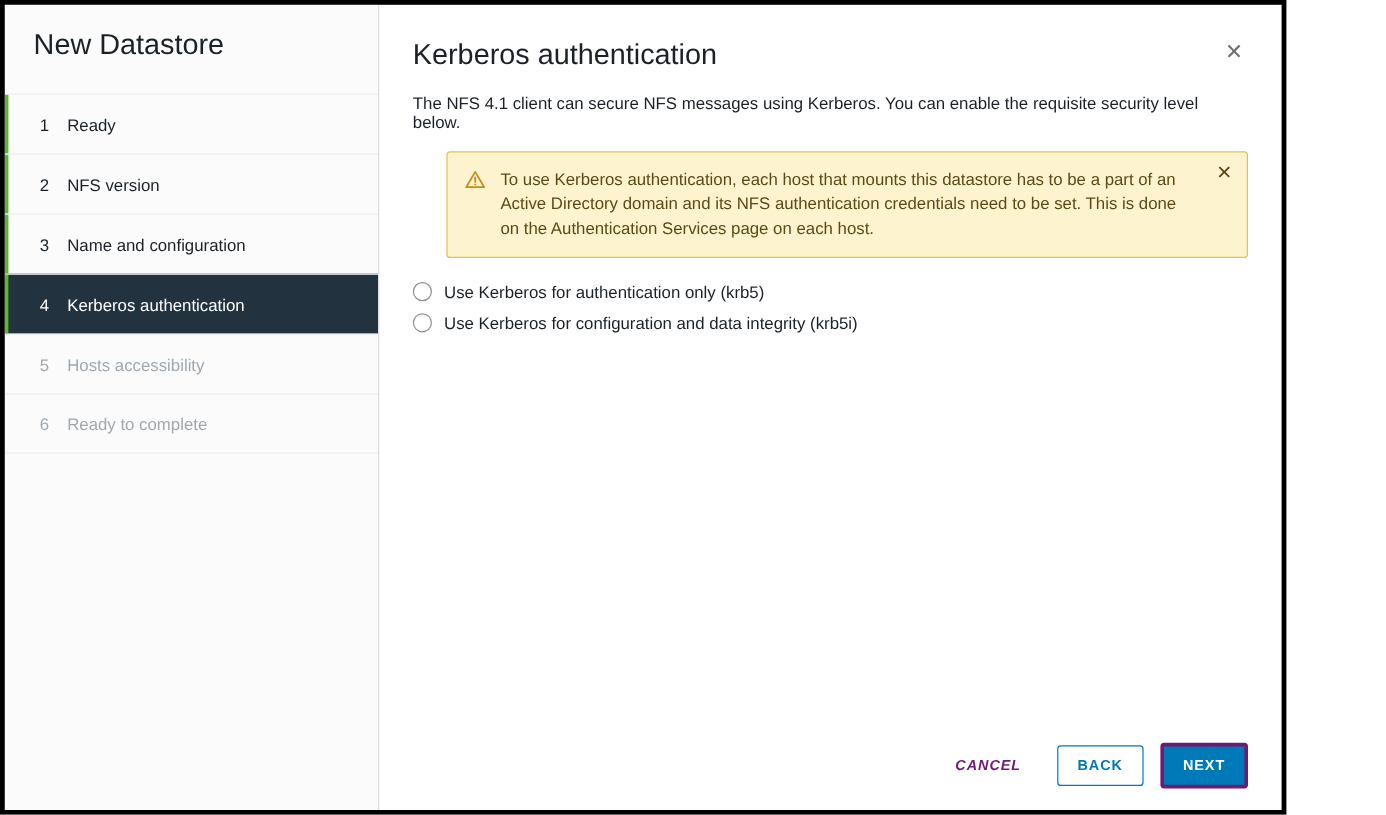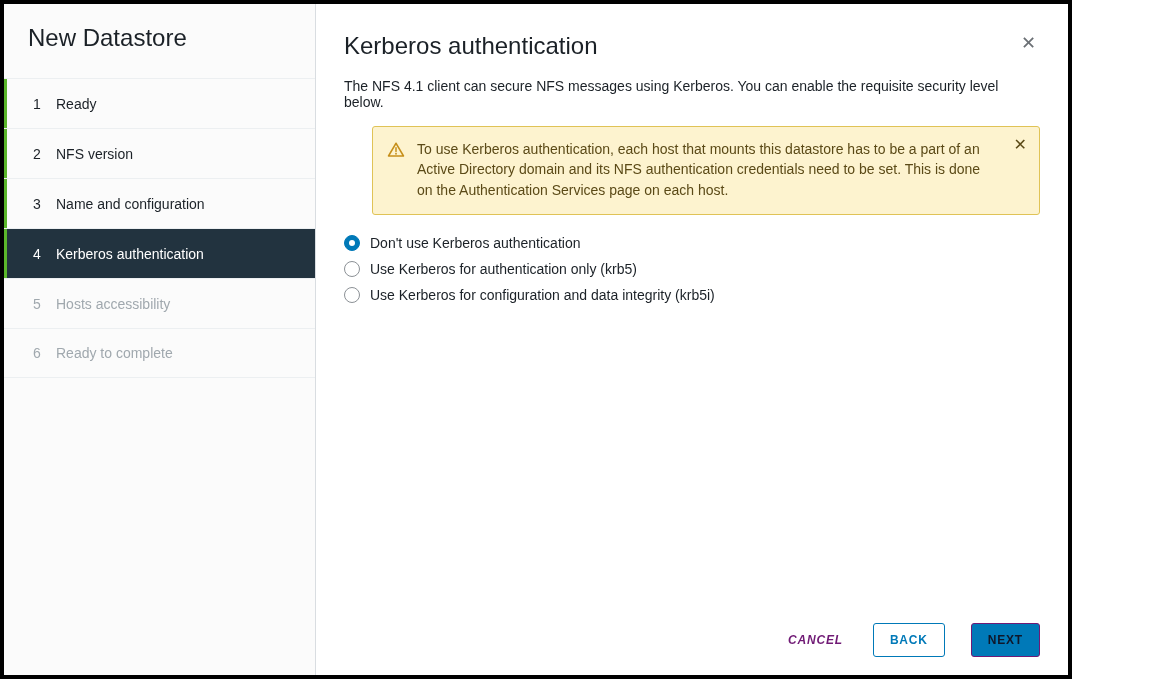--- a/index.html
+++ b/index.html
@@ -188,23 +188,22 @@
       font-style: italic;
     }
     .btn-outline {
       background: #fff;
       border: 1px solid #0079b8;
       color: #0079b8;
       text-align: right;
     }
     .btn-primary {
       background: #0079b8;
-      border: 1px solid #701a75;
-      color: #0f172a;
-      margin-left: 12px;
+      border: 3px solid #701a75;
+      color: #ffffff;
     }
   </style>
 </head>
 <body>
 
 <div class="window">
 
   <aside class="sidebar">
     <h1 class="sidebar-title">New Datastore</h1>
     <ul class="step-list">
@@ -249,24 +248,20 @@
           <path d="M12 3 L22 20 L2 20 Z" fill="none" stroke="#c68f1a" stroke-width="2" stroke-linejoin="round"></path>
           <line x1="12" y1="9" x2="12" y2="14" stroke="#c68f1a" stroke-width="2" stroke-linecap="round"></line>
           <circle cx="12" cy="17" r="1.2" fill="#c68f1a"></circle>
         </svg>
       </span>
       <div class="alert-text">To use Kerberos authentication, each host that mounts this datastore has to be a part of an Active Directory domain and its NFS authentication credentials need to be set. This is done on the Authentication Services page on each host.</div>
       <span class="alert-close">✕</span>
     </div>
 
     <div class="radio-group">
-      <label class="radio-item selected">
-        <span class="radio-circle"></span>
-        <span>Don't use Kerberos authentication</span>
-      </label>
       <label class="radio-item">
         <span class="radio-circle"></span>
         <span>Use Kerberos for authentication only (krb5)</span>
       </label>
       <label class="radio-item">
         <span class="radio-circle"></span>
         <span>Use Kerberos for configuration and data integrity (krb5i)</span>
       </label>
     </div>
 

